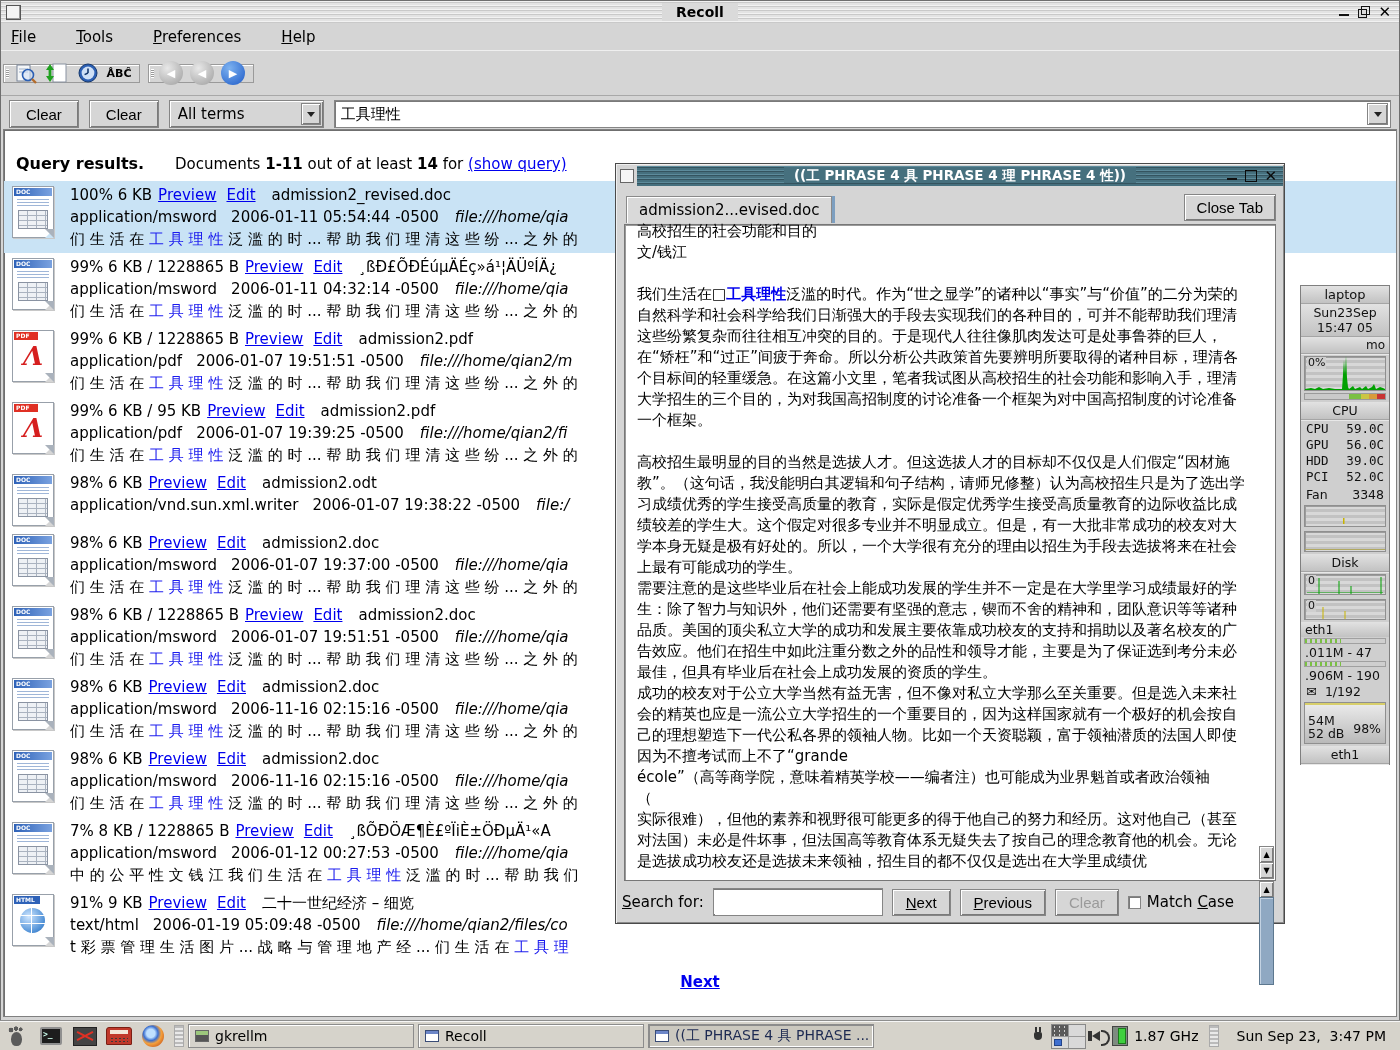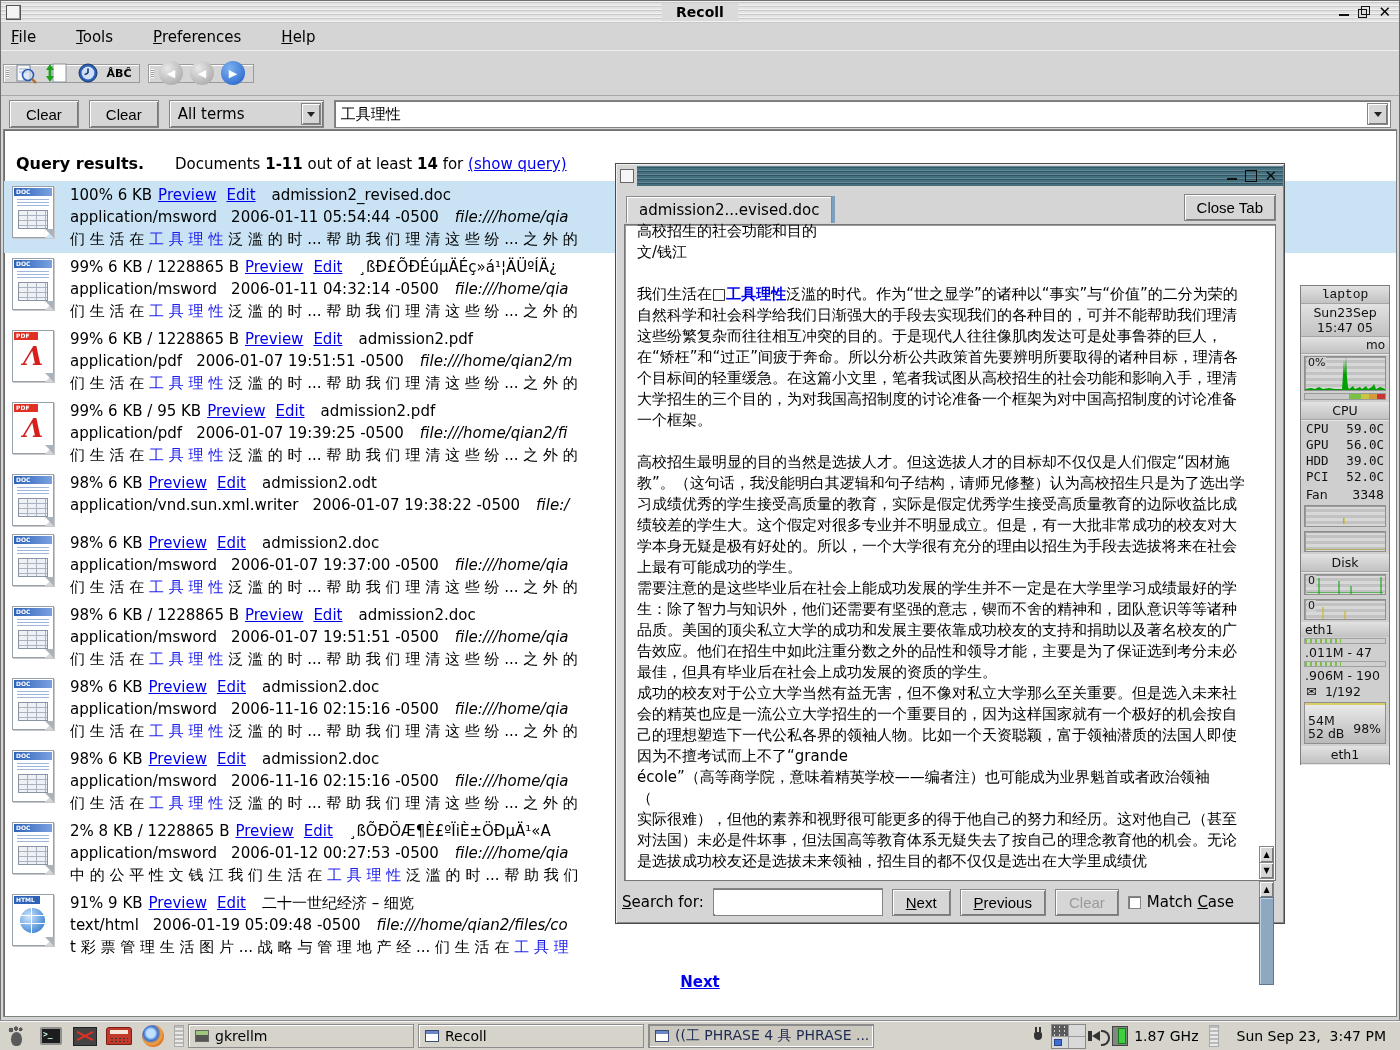--- a/index.html
+++ b/index.html
@@ -127,21 +127,21 @@
   .sf-input{height:26px;display:flex;align-items:center;}
   .pbtn{height:27px;padding:0 13px;font-size:15px;}
   .pbtn.disabled{color:#9a9a9a;}
   .chk{width:13px;height:13px;box-sizing:border-box;}
   .mc{display:flex;align-items:center;gap:6px;}
   
   #gkrellm{position:absolute;left:1300px;top:285px;width:88px;height:478px;z-index:6;
      background:#cfcfcf;border:1px solid #7f7f7f;display:flex;flex-direction:column;
      font-size:12.5px;color:#111;}
   .gsec{border-bottom:1px solid #a5a5a5;box-shadow:0 1px 0 #e8e8e8;padding:1px 4px;background:linear-gradient(180deg,#e2e2e2,#c2c2c2);}
-  .gtitle{text-align:center;font-size:13px;font-family:Liberation Mono, monospace;}
+  .gtitle{text-align:center;font-size:13px;}
   .gclock{text-align:center;line-height:15px;}
   .gright{text-align:right;font-size:12px;}
   .gchart{position:relative;margin:2px 3px;border:1px solid #8f8f8f;box-shadow:inset 1px 1px 0 #9c9c9c;
      background:repeating-linear-gradient(180deg,#d8d8d8 0 3px,#c2c2c2 3px 6px);}
   .gchart .lab{position:absolute;left:2px;top:0;font-size:11px;background:#cfcfcf;line-height:12px;padding:0 1px;}
   .krell{height:6px;margin:0 3px 2px;background:linear-gradient(90deg,#c9c9c9 0 55%,#7ac043 55% 70%,#cbc543 70% 80%,#d89b3a 80% 90%,#c83434 90% 100%);border:1px solid #9a9a9a;}
   .gcenter{text-align:center;}
   .temps{font-family:"DejaVu Sans Mono",monospace;font-size:12.5px;line-height:16px;padding:1px 5px;}
   .trow{display:flex;justify-content:space-between;}
   .fanrow{display:flex;justify-content:space-between;padding:1px 5px;}
@@ -425,21 +425,21 @@
         <div class="rrow">
           <div class="ricon-col">
             <div class="fico doc">
               <div class="banner">DOC</div>
               <div class="tlines"></div>
               <div class="tbl"></div>
               <div class="fold"></div>
             </div>
           </div>
           <div class="rtext">
-            <div class="l1"><span class="rank">2% 8 KB / 1228865 B</span><a class="link">Preview</a><a class="link">Edit</a><span class="rtitle">¸ßÕÐÖÆ¶È£ºÏiÈ±ÖÐµÄ¹«A</span></div>
+            <div class="l1"><span class="rank">7% 8 KB / 1228865 B</span><a class="link">Preview</a><a class="link">Edit</a><span class="rtitle">¸ßÕÐÖÆ¶È£ºÏiÈ±ÖÐµÄ¹«A</span></div>
             <div class="l2"><span class="mime">application/msword</span><span class="rdate">2006-01-12 00:27:53 -0500</span><span class="rurl">file:///home/qia</span></div>
             <div class="l3"><span>中 的 公 平 性 文 钱 江 我 们 生 活 在 </span><span class="snip-h">工 具 理 性</span><span> 泛 滥 的 时 ... 帮 助 我 们</span></div>
           </div>
         </div>
         <div class="rrow">
           <div class="ricon-col">
             <div class="fico html">
               <div class="banner">HTML</div>
               <div class="globe"></div>
               <div class="fold"></div>
@@ -453,20 +453,21 @@
         </div>
       </div>
     <div class="nextlink"><a class="link">Next</a></div>
   </div>
 </div>
 
 <div id="preview">
   <div class="phead">
     <div class="psq"></div>
     <div class="pbar">
+      <div class="ptitle"><span>((工 PHRASE 4 具 PHRASE 4 理 PHRASE 4 性))</span></div>
       <div class="pctrls">
         <span class="wmin" style="filter:none"></span>
         <span class="pmax"></span>
         <span class="wclose">✕</span>
       </div>
     </div>
   </div>
   <div class="ptabrow">
     <div class="ptab">admission2...evised.doc</div>
     <button class="btn raised closetab">Close Tab</button>

